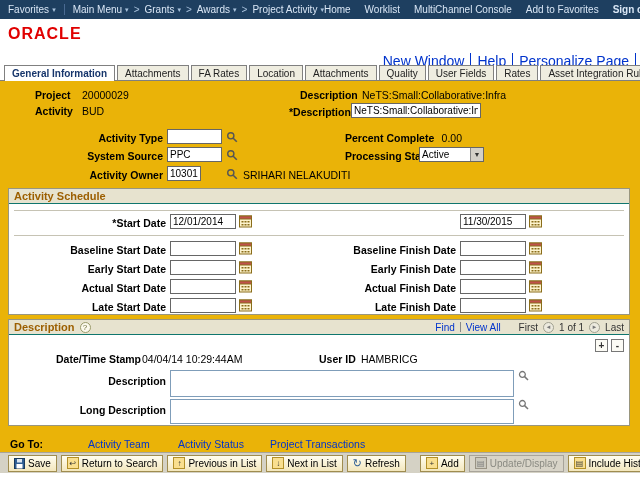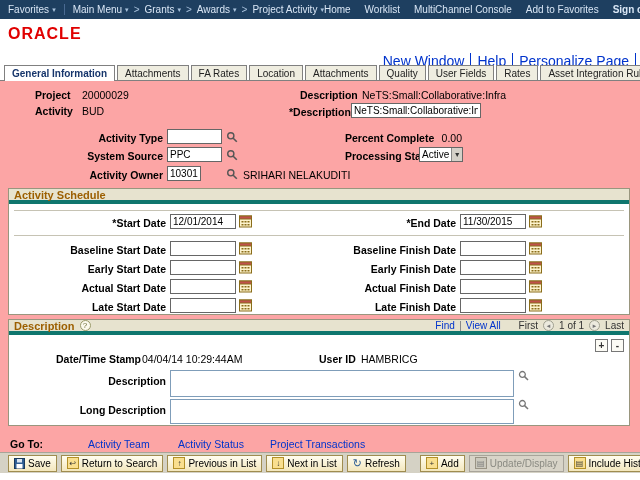--- a/index.html
+++ b/index.html
@@ -32,26 +32,26 @@
   .pa-item{padding:0 6px;border-right:1px solid #0033cc;color:#0033cc;cursor:pointer;white-space:nowrap;}
 
   
   .tabstrip{position:absolute;top:64px;left:0;width:640px;height:17px;display:flex;align-items:flex-end;
             border-bottom:1px solid #808080;padding-left:4px;gap:2px;}
   .tab{font-size:10px;padding:2px 7px 1px;background:#efede0;border:1px solid #808080;border-bottom:none;
        cursor:pointer;white-space:nowrap;color:#222;}
   .tab.active{background:#fff;color:#16356b;font-weight:bold;margin-bottom:-1px;padding-bottom:2px;}
 
   
-  .content{position:absolute;top:81px;left:0;width:640px;height:371px;background:#fca5a5;font-size:10.5px;}
+  .content{position:absolute;top:81px;left:0;width:640px;height:371px;background:#eab308;font-size:10.5px;}
   .txt{border:1px solid #666;background:#fff;font-size:10px;font-family:inherit;padding:0 2px;height:15px;}
   .ralign{text-align:right;}
 
   .groupbox{position:absolute;left:8px;width:622px;border:1px solid #99967e;background:#fff;}
-  .gb-header{height:15px;background:#e7e3cf;border-bottom:4px solid #0f766e;display:flex;align-items:center;
+  .gb-header{height:15px;background:#e7e3cf;border-bottom:1px solid #0f766e;display:flex;align-items:center;
              justify-content:space-between;padding:0 5px;}
   .gb-title{color:#9c5f00;font-weight:bold;font-size:11px;white-space:nowrap;}
   .hrline{position:absolute;left:5px;right:5px;border-top:1px solid #c6c3b4;}
 
   .helpchip{width:11px;height:11px;border-radius:50%;border:1px solid #9a9a6a;background:#fbf9ec;color:#6a6a3a;
             font-size:8px;display:inline-flex;align-items:center;justify-content:center;margin-left:5px;cursor:pointer;}
   .gb-nav{display:flex;align-items:center;gap:5px;font-size:10px;color:#333;}
   .gb-nav .navsep{border-left:1px solid #888;height:10px;}
   .navchip{width:11px;height:11px;border-radius:50%;background:#eceade;border:1px solid #a0a090;color:#777;
            font-size:6px;display:inline-flex;align-items:center;justify-content:center;cursor:pointer;}
@@ -166,21 +166,21 @@
 
     <span class="abs lbl ralign" style="left:20px;top:69px;width:143px;">System Source</span>
     <input class="abs txt" style="left: 167px; top: 66px; width: 55px;" value="PPC">
     <span class="abs icon-btn" style="left:226px;top:68px;">
       <svg width="12" height="12" viewBox="0 0 12 12">
           <circle cx="4.8" cy="4.8" r="3.1" fill="none" stroke="#555" stroke-width="1.4"></circle>
           <line x1="7.2" y1="7.2" x2="10.8" y2="10.8" stroke="#555" stroke-width="1.6"></line>
         </svg>
     </span>
     <span class="abs lbl" style="left:345px;top:69px;">Processing Status</span>
-    <div class="fake-select" style="left:419px;top:66px;width:44px;">
+    <div class="fake-select" style="left:419px;top:66px;width:65px;">
       <span class="fs-text">Active</span>
       <span class="fs-arrow">▼</span>
     </div>
 
     <span class="abs lbl ralign" style="left:20px;top:88px;width:143px;">Activity Owner</span>
     <input class="abs txt" style="left: 167px; top: 85px; width: 34px;" value="1030128">
     <span class="abs icon-btn" style="left:226px;top:87px;">
       <svg width="12" height="12" viewBox="0 0 12 12">
           <circle cx="4.8" cy="4.8" r="3.1" fill="none" stroke="#555" stroke-width="1.4"></circle>
           <line x1="7.2" y1="7.2" x2="10.8" y2="10.8" stroke="#555" stroke-width="1.6"></line>
@@ -204,21 +204,20 @@
             <g fill="#8a6d1a">
               <rect x="2.5" y="7" width="2" height="1.5"></rect>
               <rect x="5.5" y="7" width="2" height="1.5"></rect>
               <rect x="8.5" y="7" width="2" height="1.5"></rect>
               <rect x="2.5" y="10" width="2" height="1.5"></rect>
               <rect x="5.5" y="10" width="2" height="1.5"></rect>
               <rect x="8.5" y="10" width="2" height="1.5"></rect>
             </g>
           </svg>
       </span>
-      <span class="abs lbl ralign" style="left:280px;top:28px;width:167px;">*End Date</span>
       <input class="abs txt" style="left: 451px; top: 25px; width: 66px;" value="11/30/2015">
       <span class="abs icon-btn" style="left:520px;top:25px;">
         <svg width="13" height="14" viewBox="0 0 13 14">
             <rect x="0.5" y="2" width="12" height="11" fill="#fdf3cd" stroke="#8a6d1a"></rect>
             <rect x="0.5" y="2" width="12" height="3" fill="#c0504d" stroke="#8a6d1a"></rect>
             <g fill="#8a6d1a">
               <rect x="2.5" y="7" width="2" height="1.5"></rect>
               <rect x="5.5" y="7" width="2" height="1.5"></rect>
               <rect x="8.5" y="7" width="2" height="1.5"></rect>
               <rect x="2.5" y="10" width="2" height="1.5"></rect>

